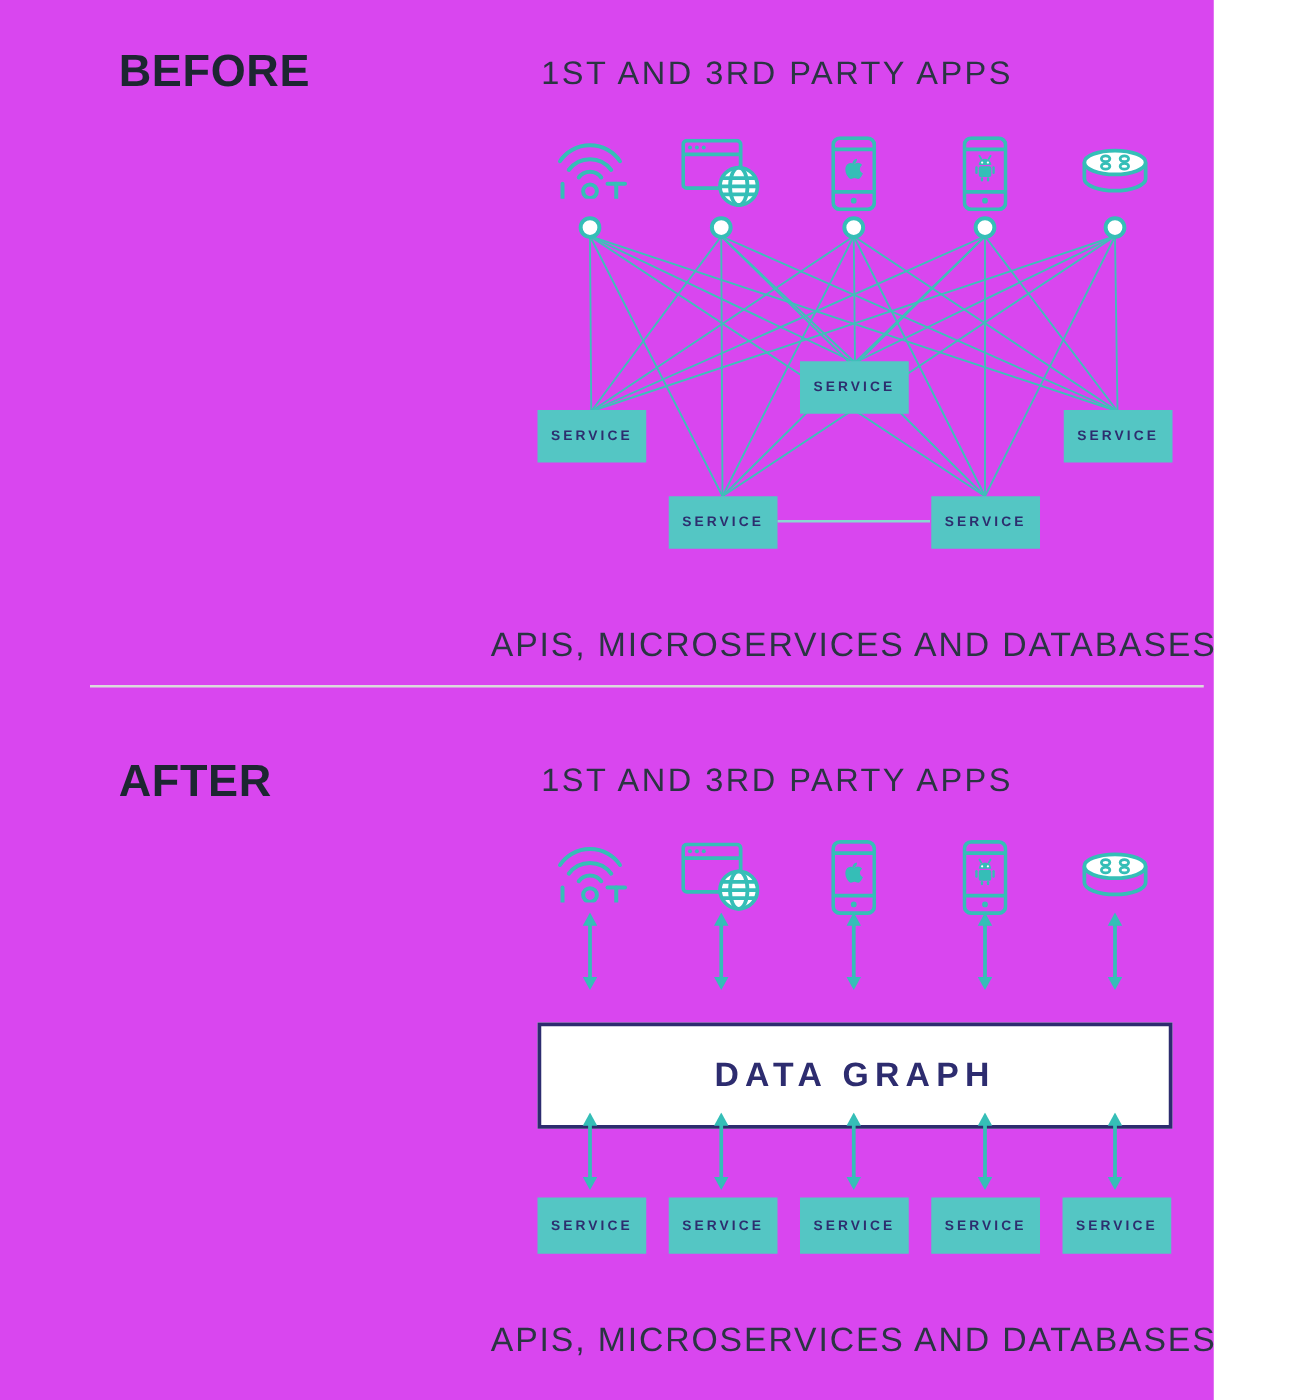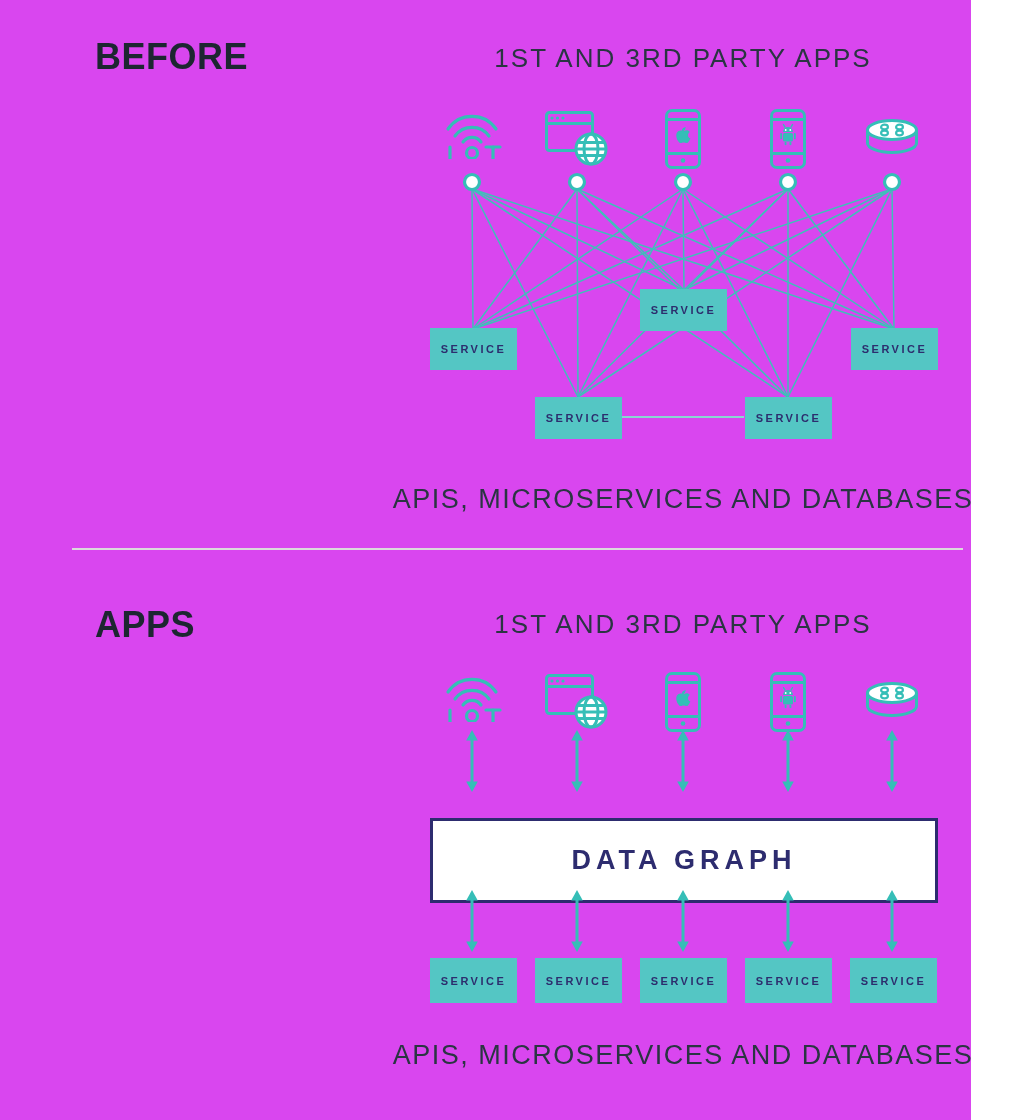--- a/index.html
+++ b/index.html
@@ -1,24 +1,24 @@
 <!DOCTYPE html>
 <html><head>
 <meta charset="utf-8">
 <style>
   html,body{margin:0;padding:0;background:#ffffff;}
   .canvas{position:relative;width:971px;height:1120px;background:#d946ef;
           font-family:"Liberation Sans",sans-serif;overflow:hidden;}
 
   .sec-title{position:absolute;left:95px;font-size:36px;font-weight:700;
              color:#1D2631;letter-spacing:.5px;}
-  .apps-heading{position:absolute;left:433px;width:500px;text-align:center;
+  .apps-heading{position:absolute;left:433px;width:500px;text-align:left;
                 font-size:26px;font-weight:400;letter-spacing:2px;color:#2A3542;}
   .caption{position:absolute;left:333px;width:700px;text-align:center;
-           font-size:27px;font-weight:400;letter-spacing:1.5px;color:#2A3542;}
+           font-size:27px;font-weight:400;letter-spacing:1.5px;color:#2A3542;margin-top:17px;}
 
   .icon{position:absolute;color:#35BEB7;}
   .icon svg{display:block;width:100%;height:100%;}
 
   .net{position:absolute;left:420px;top:170px;width:530px;height:280px;}
 
   .svc{position:absolute;width:87px;height:42px;background:#54C6C4;color:#2D2E6E;
        font-size:11px;font-weight:700;letter-spacing:2.5px;
        display:flex;align-items:center;justify-content:center;}
   .svc.tall{height:45px;}
@@ -188,21 +188,21 @@
   <div class="svc" style="left:640px;top:289px;">SERVICE</div>
   <div class="svc" style="left:430px;top:328px;">SERVICE</div>
   <div class="svc" style="left:851px;top:328px;">SERVICE</div>
   <div class="svc" style="left:535px;top:397px;">SERVICE</div>
   <div class="svc" style="left:745px;top:397px;">SERVICE</div>
 
   <div class="caption" style="top:484px;">APIS, MICROSERVICES AND DATABASES</div>
 
   <div class="divider"></div>
 
-  <div class="sec-title" style="top:604px;">APPS</div>
+  <div class="sec-title" style="top:604px;">AFTER</div>
   <div class="apps-heading" style="top:609px;">1ST AND 3RD PARTY APPS</div>
 
   <span class="icon" style="left:442px;top:676px;width:60px;height:46px;">
       <svg>
         <use href="#sym-iot"></use>
       </svg>
     </span>
   <span class="icon" style="left:545px;top:674px;width:63px;height:55px;">
       <svg>
         <use href="#sym-browser"></use>

